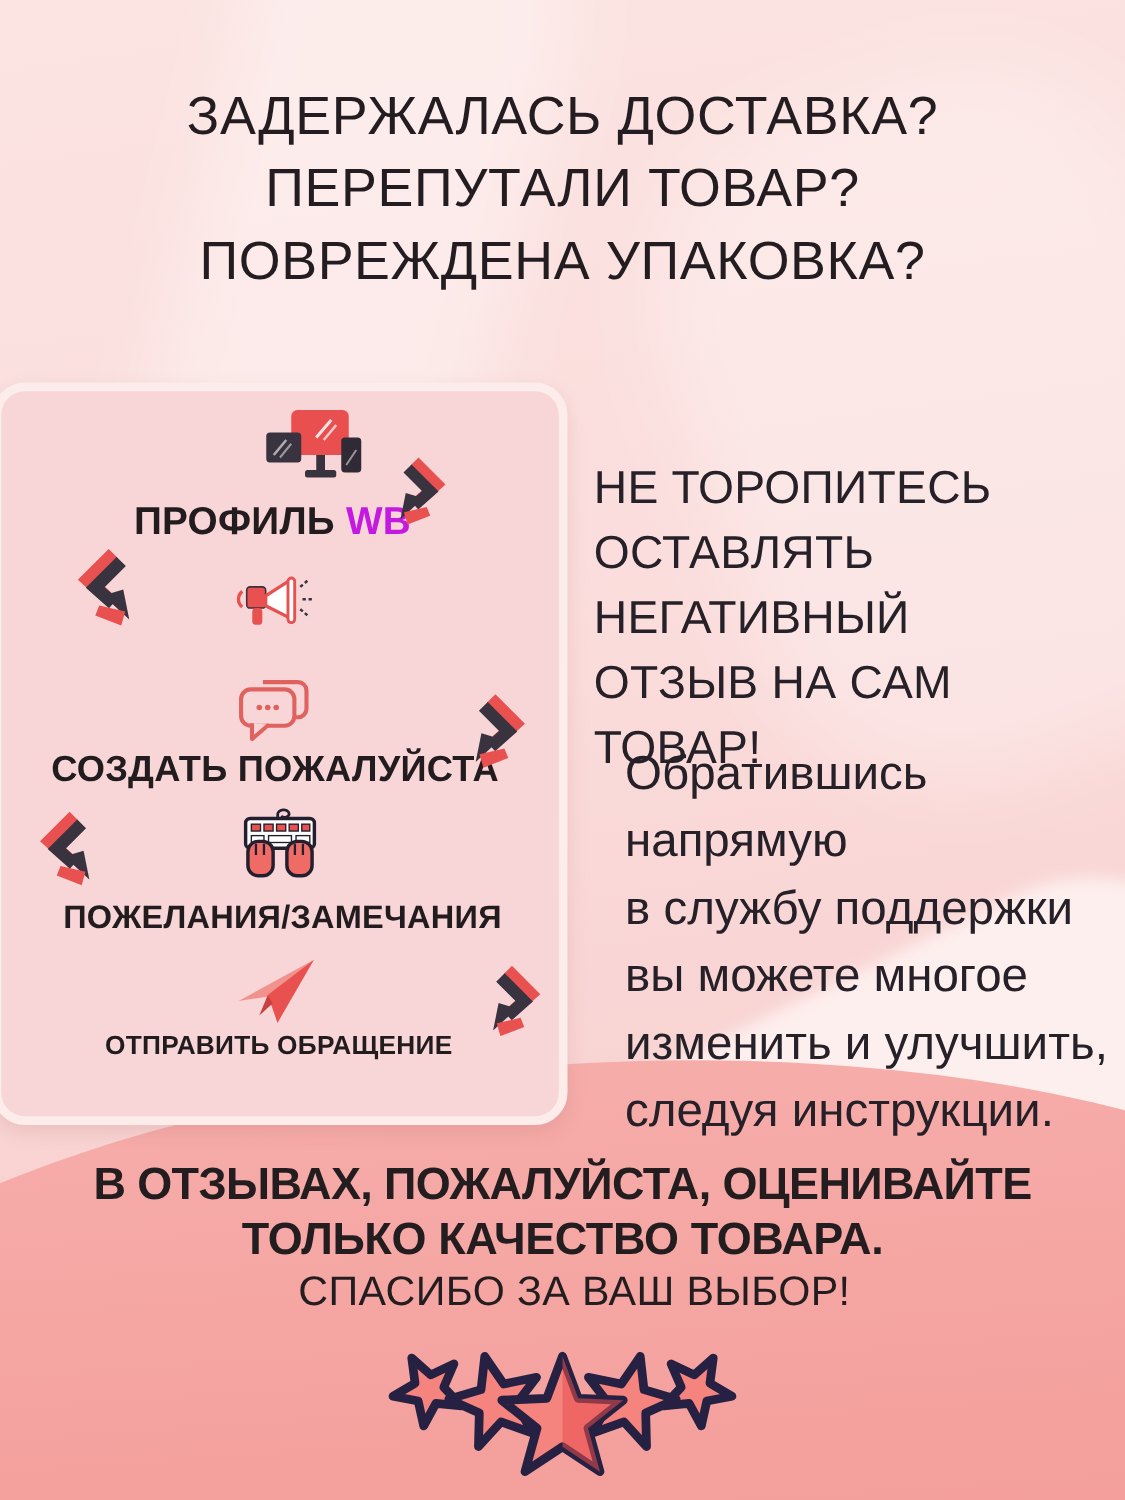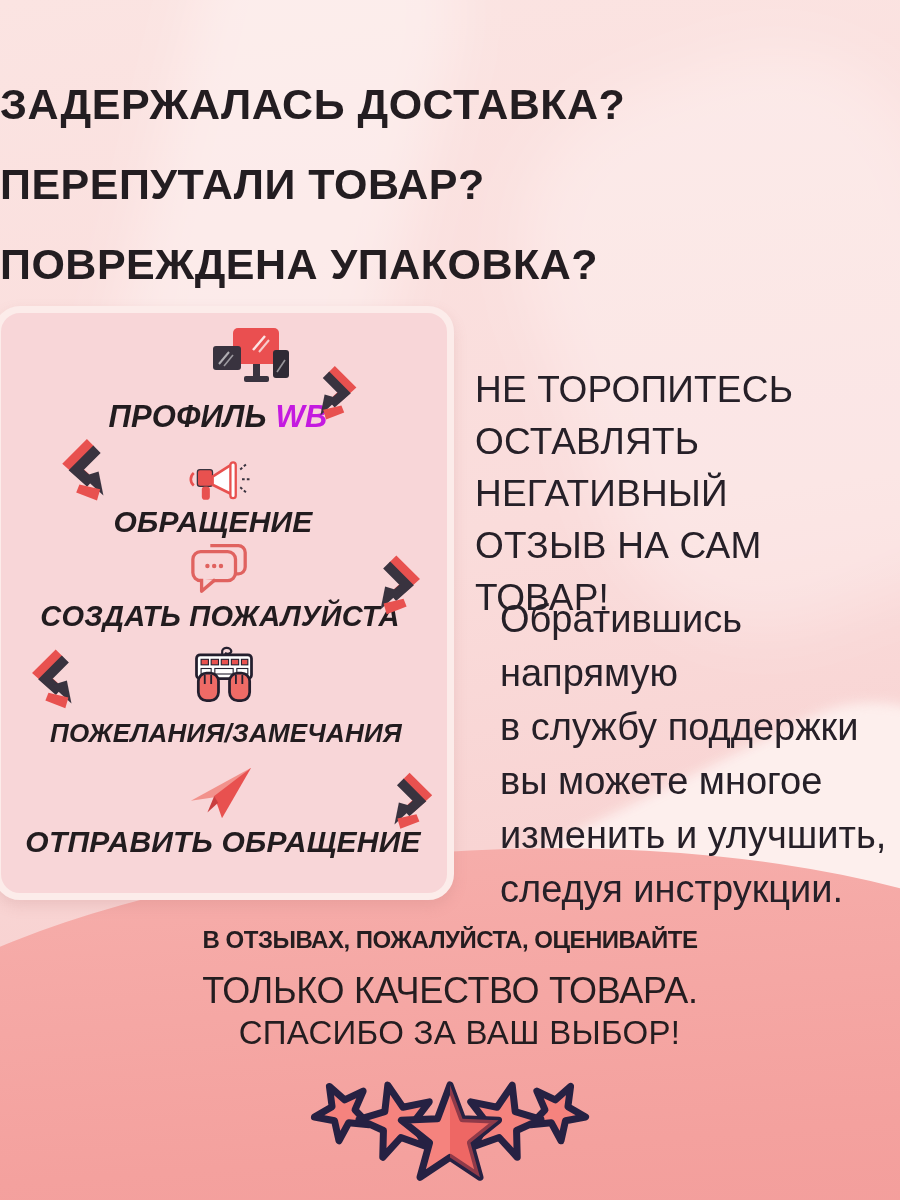--- a/index.html
+++ b/index.html
@@ -12,35 +12,35 @@
   .bg-streak-1{position:absolute;left:120px;top:-120px;width:260px;height:900px;
     background:rgba(255,255,255,.35);transform:rotate(14deg);filter:blur(28px);border-radius:120px;}
   .bg-streak-2{position:absolute;right:-80px;top:60px;width:420px;height:560px;
     background:rgba(255,255,255,.28);transform:rotate(-20deg);filter:blur(30px);border-radius:160px;}
   .bg-light-wedge{position:absolute;right:-170px;top:800px;width:760px;height:430px;
     background:#fdefed;transform:rotate(-26deg);border-radius:140px;filter:blur(6px);}
   .bg-salmon{position:absolute;left:-220px;bottom:-150px;width:1400px;height:500px;
     background:linear-gradient(180deg,#f6adaa 0%,#f4a19e 60%,#f29b99 100%);
     border-radius:48% 52% 0 0 / 260px 300px 0 0;transform:rotate(-4deg);}
   
-  .title{position:absolute;left:0;right:0;top:64px;text-align:left;
-    font-size:43px;font-weight:700;line-height:80px;letter-spacing:.5px;
+  .title{position:absolute;left:0;right:0;top:64px;text-align:center;
+    font-size:43px;font-weight:400;line-height:58px;letter-spacing:.5px;
     color:#231d21;white-space:pre-line;}
   
   .card{position:absolute;left:-6px;top:306px;width:446px;height:580px;
     background:#f8d6d8;border:7px solid #fcecea;border-radius:26px;
     box-shadow:0 6px 14px rgba(180,110,110,.18);}
   .card-inner{position:relative;width:100%;height:100%;}
   .step-label{position:absolute;transform:translateX(-50%);white-space:nowrap;
-    font-weight:800;color:#221c1f;letter-spacing:.2px;font-style:italic;}
+    font-weight:800;color:#221c1f;letter-spacing:.2px;}
   .lbl-1{left:217px;top:86px;font-size:31px;}
   .lbl-2{left:212px;top:192px;font-size:30px;}
   .lbl-3{left:219px;top:287px;font-size:29px;}
   .lbl-4{left:225px;top:405px;font-size:26px;}
-  .lbl-5{left:222px;top:512px;font-size:30px;}
+  .lbl-5{left:222px;top:512px;font-size:21px;}
   .wb-accent{color:#c41ae0;}
   .card-icon{position:absolute;}
   .icon-devices{left:210px;top:13px;width:80px;height:68px;}
   .icon-megaphone{left:182px;top:144px;width:68px;height:50px;}
   .icon-chat{left:188px;top:226px;width:62px;height:58px;}
   .icon-keyboard{left:190px;top:323px;width:66px;height:76px;}
   .icon-plane{left:186px;top:450px;width:70px;height:62px;}
   .arrow{position:absolute;}
   .arrow svg{display:block;width:100%;height:100%;}
   .arrow-r1{left:318px;top:44px;width:42px;height:72px;}
@@ -49,22 +49,22 @@
   .arrow-l2{left:26px;top:328px;width:46px;height:76px;transform:scaleX(-1);}
   .arrow-r3{left:392px;top:452px;width:44px;height:72px;}
   
   .warning{position:absolute;left:475px;top:364px;width:420px;
     font-size:37px;font-weight:400;line-height:52px;color:#262028;
     white-space:pre-line;letter-spacing:.2px;}
   .support{position:absolute;left:500px;top:592px;width:420px;
     font-size:38px;font-weight:400;line-height:54px;color:#262028;white-space:pre-line;}
   
   .footer-line{position:absolute;left:0;right:0;text-align:center;color:#241d20;}
-  .footer-1{top:926px;font-size:24px;font-weight:600;letter-spacing:-.5px;}
-  .footer-2{top:970px;font-size:36px;font-weight:400;letter-spacing:-.3px;}
+  .footer-1{top:926px;font-size:36px;font-weight:600;letter-spacing:-.5px;}
+  .footer-2{top:970px;font-size:36px;font-weight:700;letter-spacing:-.3px;}
   .footer-3{top:1014px;font-size:33px;font-weight:500;letter-spacing:.3px;padding-left:19px;}
   .stars{position:absolute;left:285px;top:1060px;width:330px;height:132px;}
 </style>
 </head>
 <body>
 
 <div class="page">
 
   <div class="bg-streak-1"></div>
   <div class="bg-streak-2"></div>
@@ -100,21 +100,20 @@
         <path d="M10 18 a9 9 0 0 0 0 14" stroke="#e8514f" stroke-width="3" fill="none"></path>
         <rect x="14" y="14" width="17" height="19" rx="3" fill="#e8514f" stroke="#39333f" stroke-width="1.4"></rect>
         <polygon points="31,22 53,8 53,42 31,31" fill="#ffffff" stroke="#e8514f" stroke-width="3" stroke-linejoin="round"></polygon>
         <rect x="51" y="6" width="6" height="40" rx="3" fill="#ffffff" stroke="#e8514f" stroke-width="2.6"></rect>
         <rect x="19" y="33" width="9" height="15" rx="3.5" fill="#e8514f"></rect>
         <path d="M62 14 l7 -6" stroke="#39333f" stroke-width="2.2" stroke-dasharray="3 2.4"></path>
         <path d="M64 25 l9 0" stroke="#39333f" stroke-width="2.2" stroke-dasharray="3 2.4"></path>
         <path d="M62 34 l7 6" stroke="#39333f" stroke-width="2.2" stroke-dasharray="3 2.4"></path>
       </svg>
 
-      <div class="step-label lbl-2">ОБРАЩЕНИЕ</div>
 
       <svg class="card-icon icon-chat" viewBox="0 0 64 58">
         <path d="M22 6 h29 a7 7 0 0 1 7 7 v15 a7 7 0 0 1 -7 7 h-3" fill="none" stroke="#e0625f" stroke-width="3.4"></path>
         <rect x="4" y="12" width="44" height="30" rx="8" fill="#f8d6d8" stroke="#e0625f" stroke-width="3.4"></rect>
         <path d="M13 40 L13 53 L27 41" fill="#f8d6d8" stroke="#e0625f" stroke-width="3.4" stroke-linejoin="round"></path>
         <circle cx="19" cy="27" r="2.3" fill="#e0625f"></circle>
         <circle cx="26" cy="27" r="2.3" fill="#e0625f"></circle>
         <circle cx="33" cy="27" r="2.3" fill="#e0625f"></circle>
       </svg>
 

